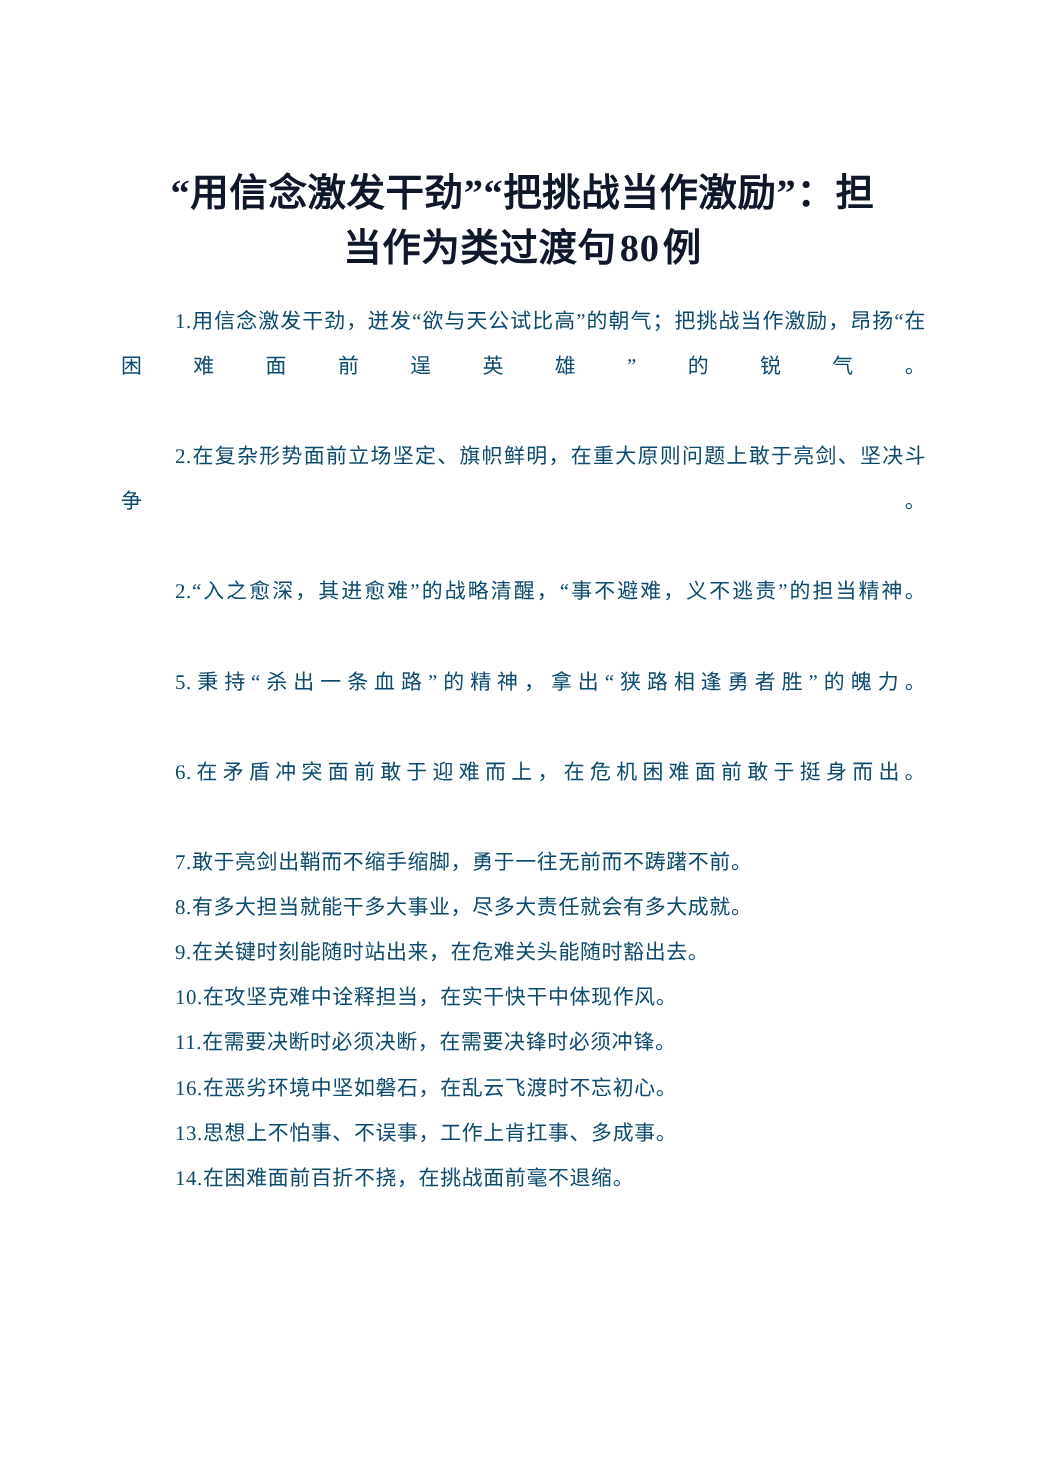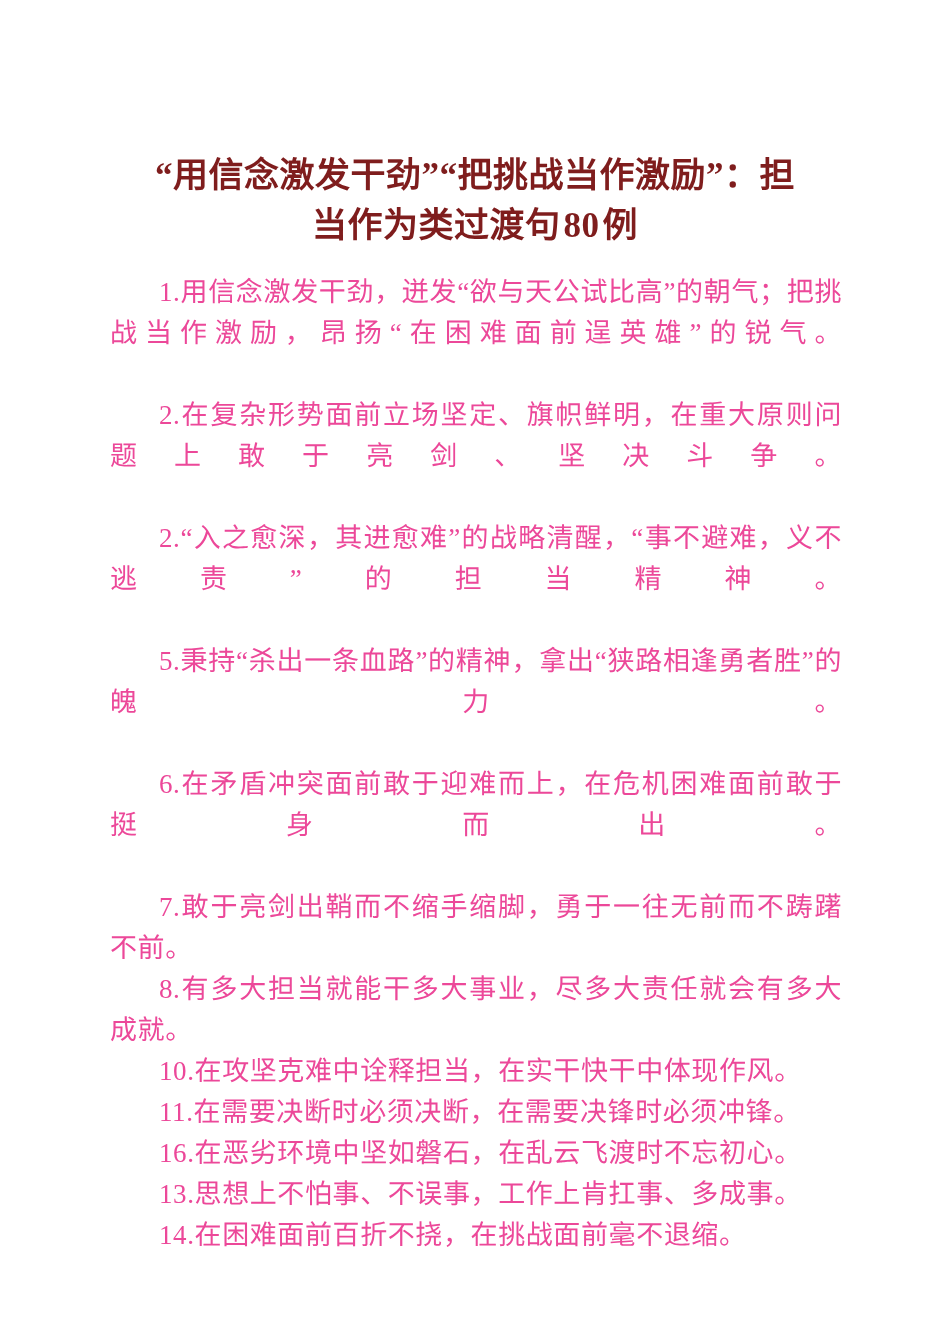--- a/index.html
+++ b/index.html
@@ -22,42 +22,42 @@
   .doc-title {
     position: absolute;
     top: 128px;
     left: 110px;
     width: 730px;
     text-align: center;
     font-family: "Liberation Serif", "DejaVu Serif", serif;
     font-weight: bold;
     font-size: 35px;
     line-height: 50px;
-    color: #7f1d1d;
+    color: #0f172a;
     letter-spacing: 0.5px;
   }
 
   .doc-title .num {
     font-family: "Liberation Serif", "DejaVu Serif", serif;
     font-weight: bold;
     padding: 0 3px;
   }
 
   .body-block {
     position: absolute;
     top: 272px;
     left: 110px;
     width: 732px;
   }
 
   .para {
     font-family: "Liberation Serif", "DejaVu Serif", serif;
-    font-size: 27px;
+    font-size: 19px;
     line-height: 41px;
-    color: #ec4899;
+    color: #0c4a6e;
     text-align: justify;
     text-justify: inter-ideograph;
     text-indent: 49px;
     margin: 0;
     letter-spacing: 0.6px;
     word-break: break-all;
   }
 
   
   .para::after {
@@ -78,20 +78,21 @@
   </h1>
 
   <div class="body-block">
     <p class="para">1.用信念激发干劲，迸发“欲与天公试比高”的朝气；把挑战当作激励，昂扬“在困难面前逞英雄”的锐气。</p>
     <p class="para">2.在复杂形势面前立场坚定、旗帜鲜明，在重大原则问题上敢于亮剑、坚决斗争。</p>
     <p class="para">2.“入之愈深，其进愈难”的战略清醒，“事不避难，义不逃责”的担当精神。</p>
     <p class="para">5.秉持“杀出一条血路”的精神，拿出“狭路相逢勇者胜”的魄力。</p>
     <p class="para">6.在矛盾冲突面前敢于迎难而上，在危机困难面前敢于挺身而出。</p>
     <p class="para nostretch">7.敢于亮剑出鞘而不缩手缩脚，勇于一往无前而不踌躇不前。</p>
     <p class="para nostretch">8.有多大担当就能干多大事业，尽多大责任就会有多大成就。</p>
+    <p class="para nostretch">9.在关键时刻能随时站出来，在危难关头能随时豁出去。</p>
     <p class="para nostretch">10.在攻坚克难中诠释担当，在实干快干中体现作风。</p>
     <p class="para nostretch">11.在需要决断时必须决断，在需要决锋时必须冲锋。</p>
     <p class="para nostretch">16.在恶劣环境中坚如磐石，在乱云飞渡时不忘初心。</p>
     <p class="para nostretch">13.思想上不怕事、不误事，工作上肯扛事、多成事。</p>
     <p class="para nostretch">14.在困难面前百折不挠，在挑战面前毫不退缩。</p>
   </div>
 
 </div>
 
 </body></html>

